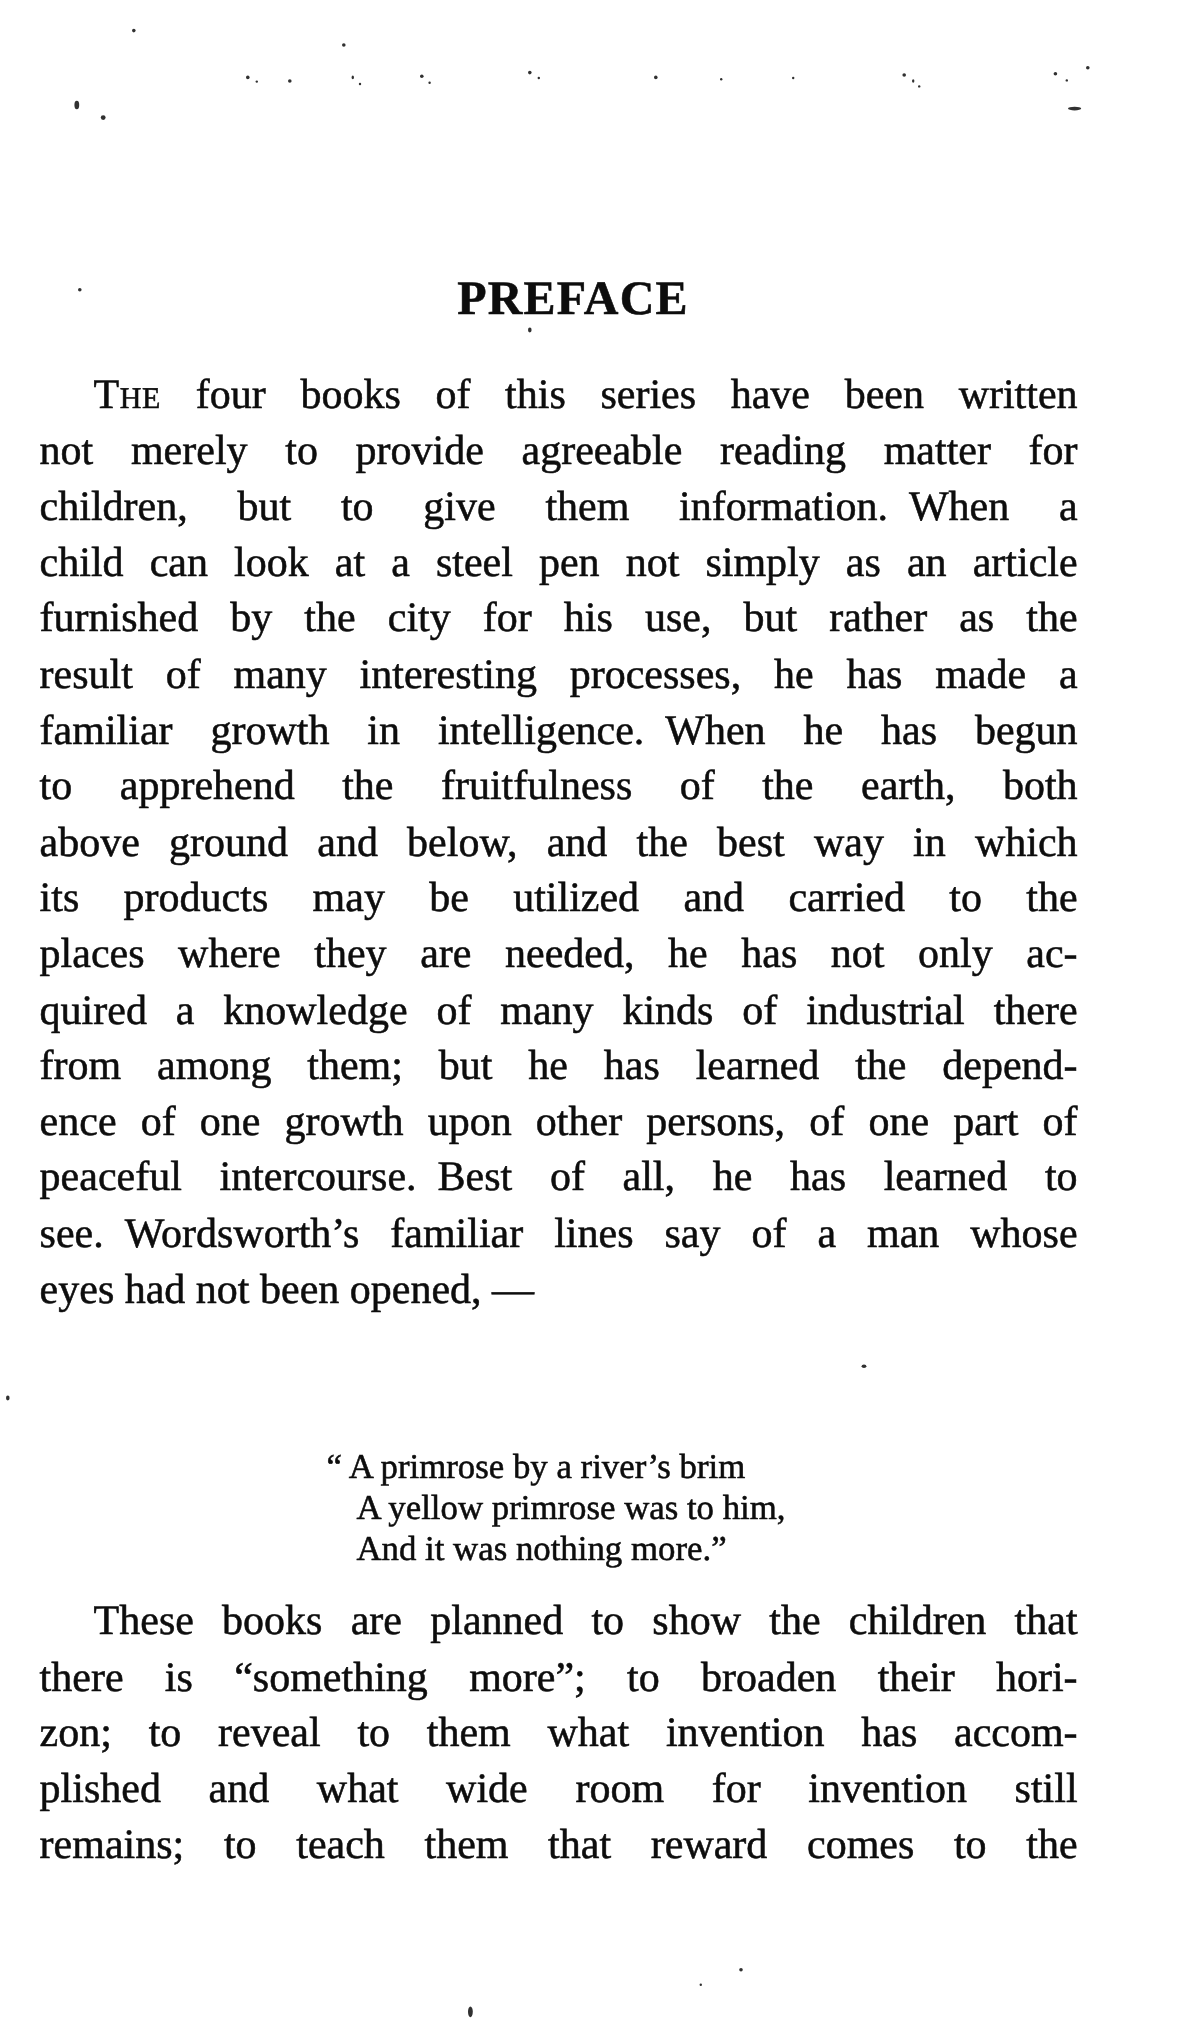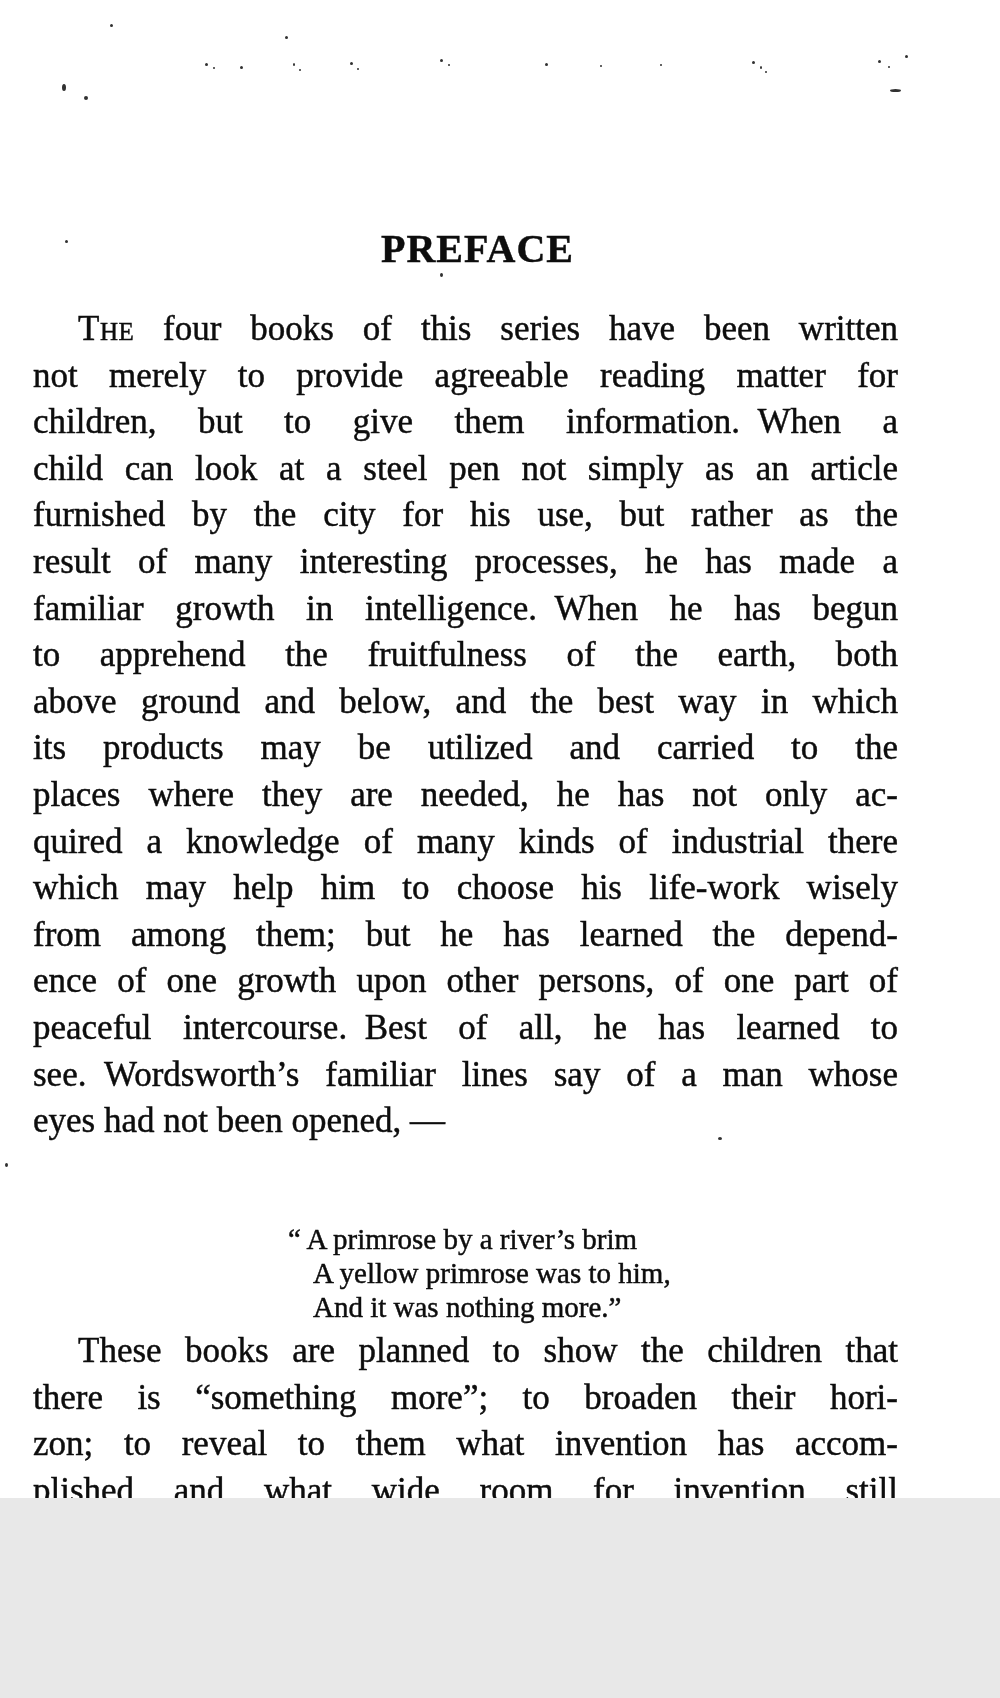--- a/index.html
+++ b/index.html
@@ -3,21 +3,21 @@
 <meta charset="utf-8">
 <style>
   :root{
     --ink:#0d0d0d;
     --paper:#ffffff;
   }
   html,body{margin:0;padding:0;background:#e8e8e8;}
   .page{
     position:relative;
     width:1000px;
-    height:1498px;
+    height:1698px;
     margin:0 auto;
     background:var(--paper);
     overflow:hidden;
     font-family:"Liberation Serif","DejaVu Serif",serif;
     color:var(--ink);
   }
   
   .inked{ -webkit-text-stroke:0.45px currentColor; }
 
   .heading{
@@ -48,21 +48,21 @@
     white-space:normal;
   }
   .line.no-just{ text-align-last:left; }
   .line.indent{ padding-left:45px; }
 
   .lead{ font-variant:small-caps; letter-spacing:0.5px; }
 
   .quote{
     position:absolute;
     left:272px; top:1206px;
-    margin:16px;
+    margin:0;
     font-size:29px;
     line-height:34px;
   }
   .qline{ text-align:left; }
   .qline.hang{ padding-left:25px; }
 
   .speck{
     position:absolute;
     background:var(--ink);
     border-radius:50%;
@@ -82,21 +82,20 @@
     <div class="line">children, but to give them information. When a</div>
     <div class="line">child can look at a steel pen not simply as an article</div>
     <div class="line">furnished by the city for his use, but rather as the</div>
     <div class="line">result of many interesting processes, he has made a</div>
     <div class="line">familiar growth in intelligence. When he has begun</div>
     <div class="line">to apprehend the fruitfulness of the earth, both</div>
     <div class="line">above ground and below, and the best way in which</div>
     <div class="line">its products may be utilized and carried to the</div>
     <div class="line">places where they are needed, he has not only ac-</div>
     <div class="line">quired a knowledge of many kinds of industrial there</div>
-    <div class="line">which may help him to choose his life-work wisely</div>
     <div class="line">from among them; but he has learned the depend-</div>
     <div class="line">ence of one growth upon other persons, of one part of</div>
     <div class="line">peaceful intercourse. Best of all, he has learned to</div>
     <div class="line">see. Wordsworth’s familiar lines say of a man whose</div>
     <div class="line no-just">eyes had not been opened, —</div>
   </div>
 
   <blockquote class="quote inked">
     <div class="qline">“ A primrose by a river’s brim</div>
     <div class="qline hang">A yellow primrose was to him,</div>

